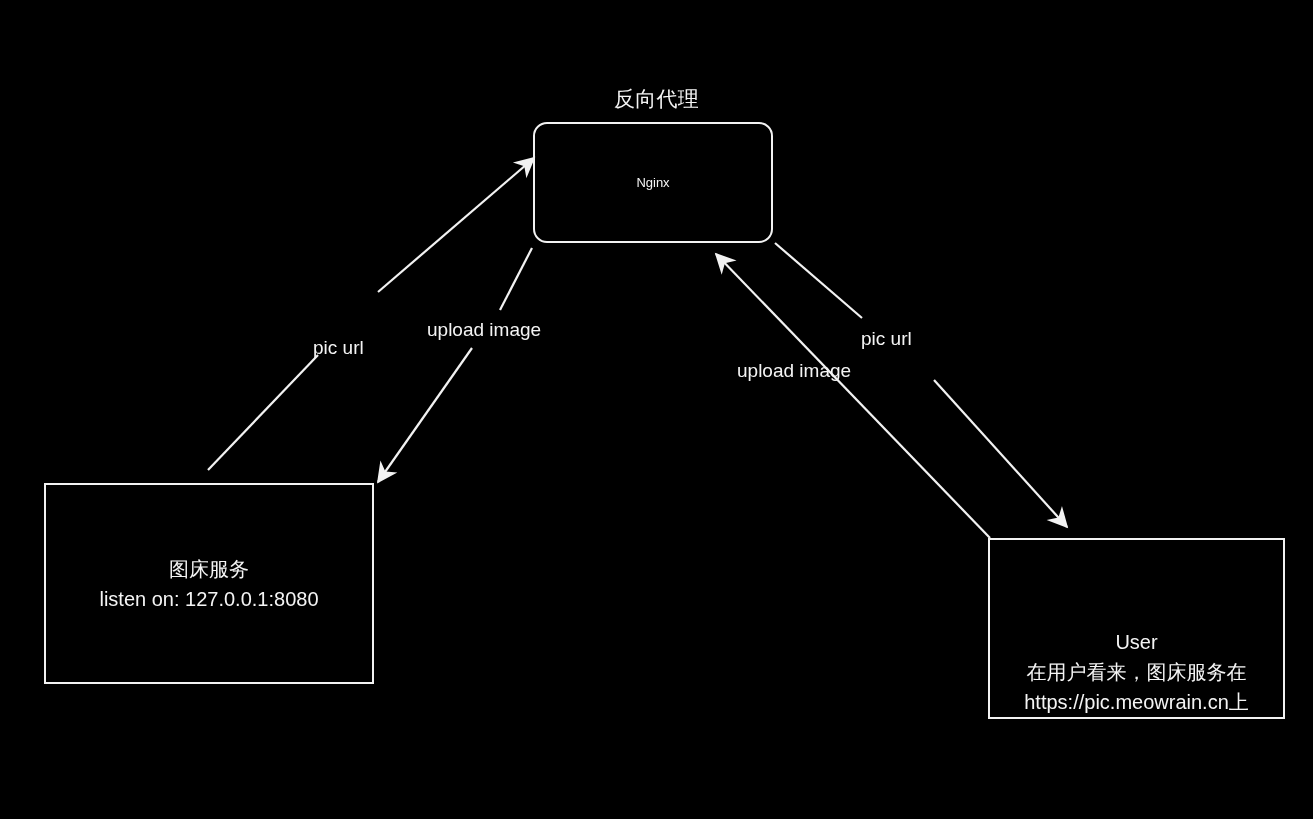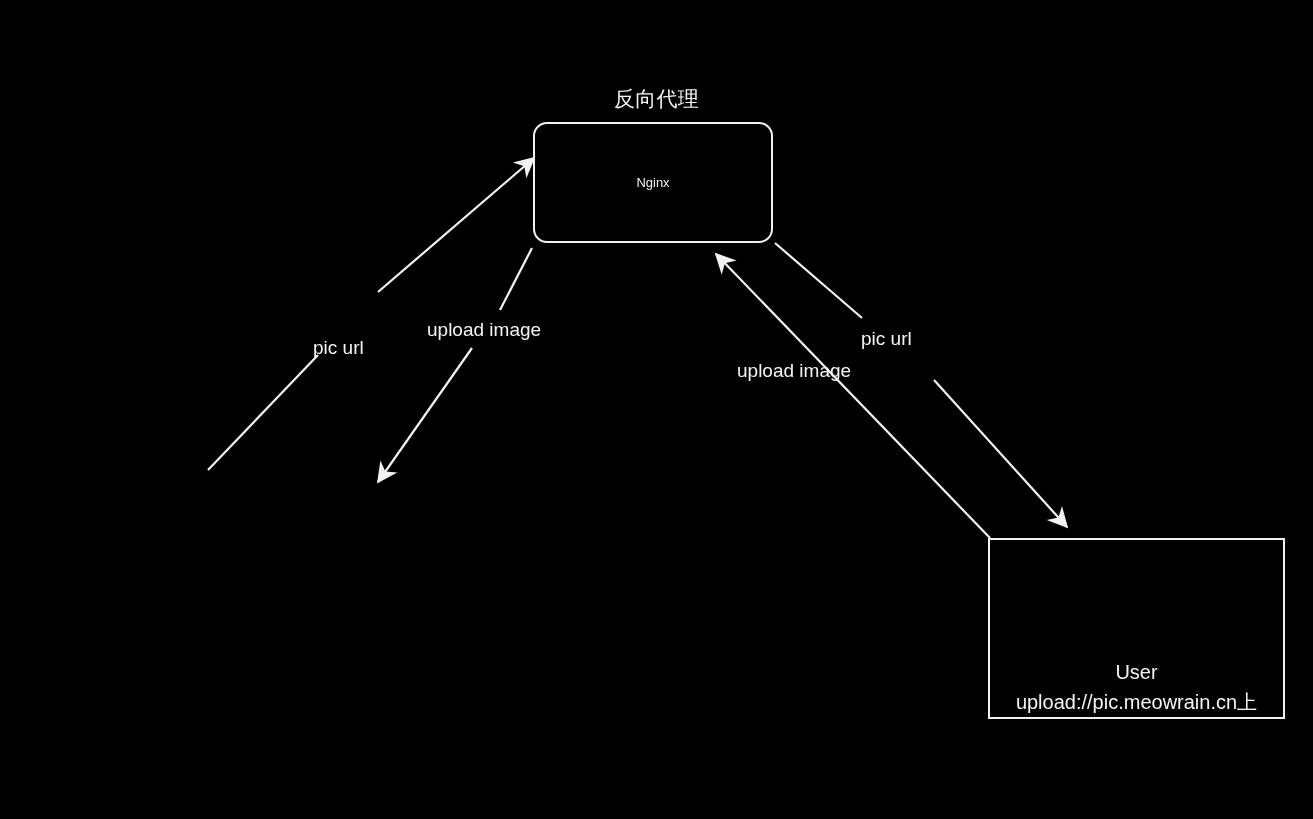--- a/index.html
+++ b/index.html
@@ -130,25 +130,32 @@
       <line x1="990" y1="538" x2="716" y2="254" stroke="#f2f2f2" stroke-width="2.2" marker-end="url(#arrowhead)"></line>
     </g>
   </svg>
 
   <div class="node" id="node-nginx">
     <div class="inner">
       <span class="line">Nginx</span>
     </div>
   </div>
 
+  <div class="node" id="node-imagehost">
+    <div class="inner">
+      <span class="line">图床服务</span>
+      <span class="line">listen on: 127.0.0.1:8080</span>
+    </div>
+  </div>
 
   <div class="node" id="node-user">
     <div class="inner">
       <span class="line">User</span>
-      <span class="line">upload://pic.meowrain.cn上</span>
+      <span class="line">在用户看来，图床服务在</span>
+      <span class="line">https://pic.meowrain.cn上</span>
     </div>
   </div>
 
   <div class="edge-label" id="label-pic-url-left">pic url</div>
   <div class="edge-label" id="label-upload-left">upload image</div>
   <div class="edge-label" id="label-pic-url-right">pic url</div>
   <div class="edge-label" id="label-upload-right">upload image</div>
 
 </div>
 

